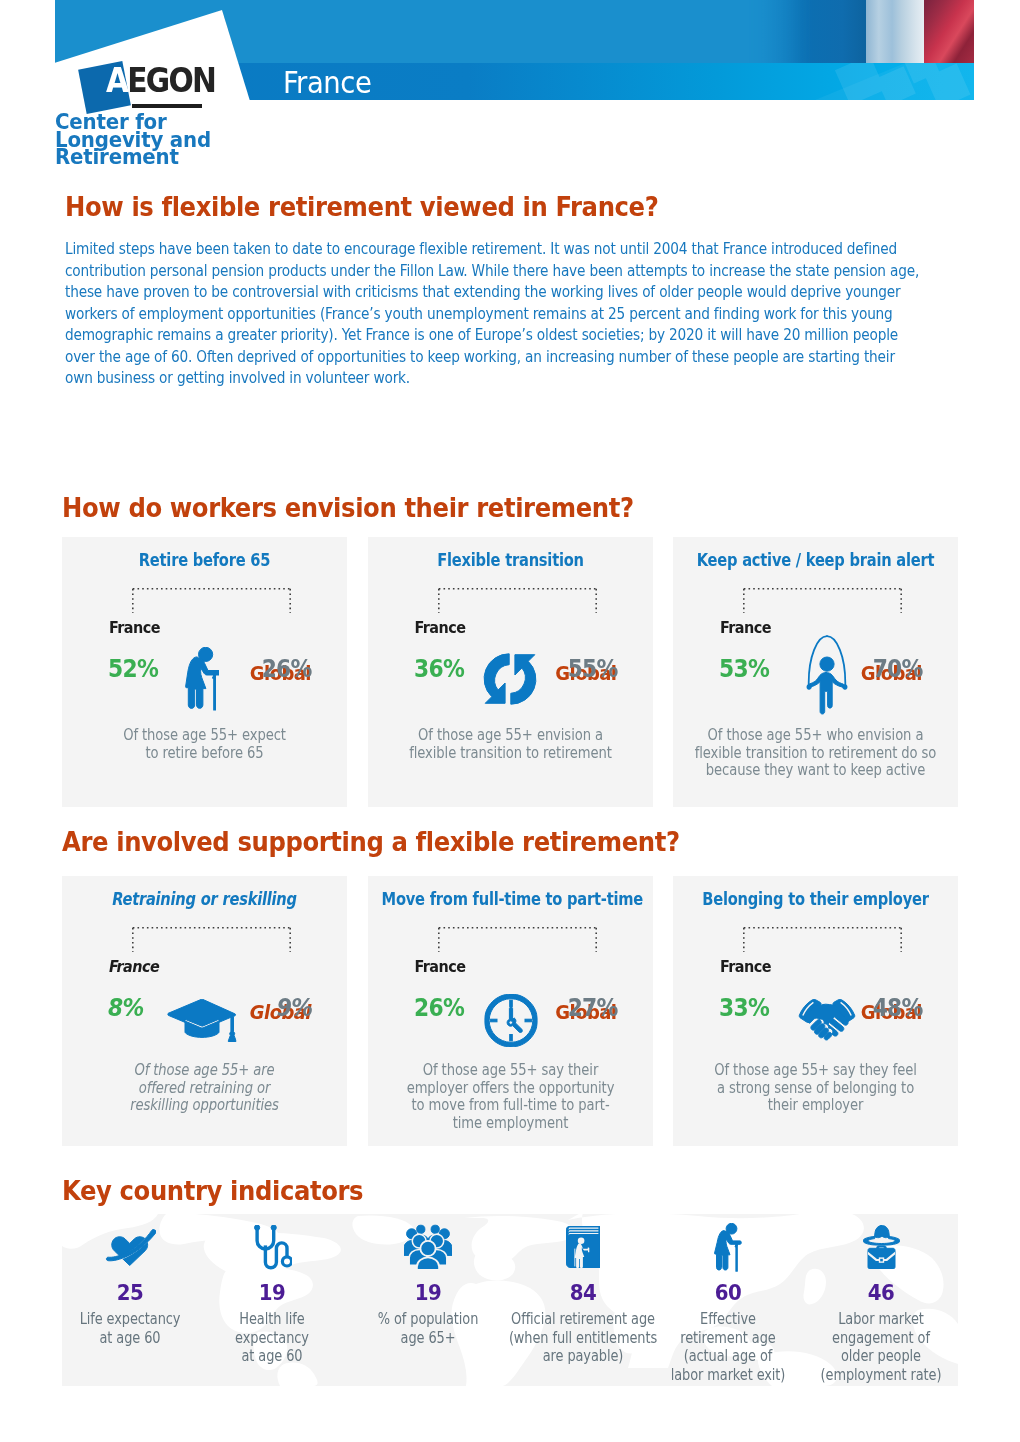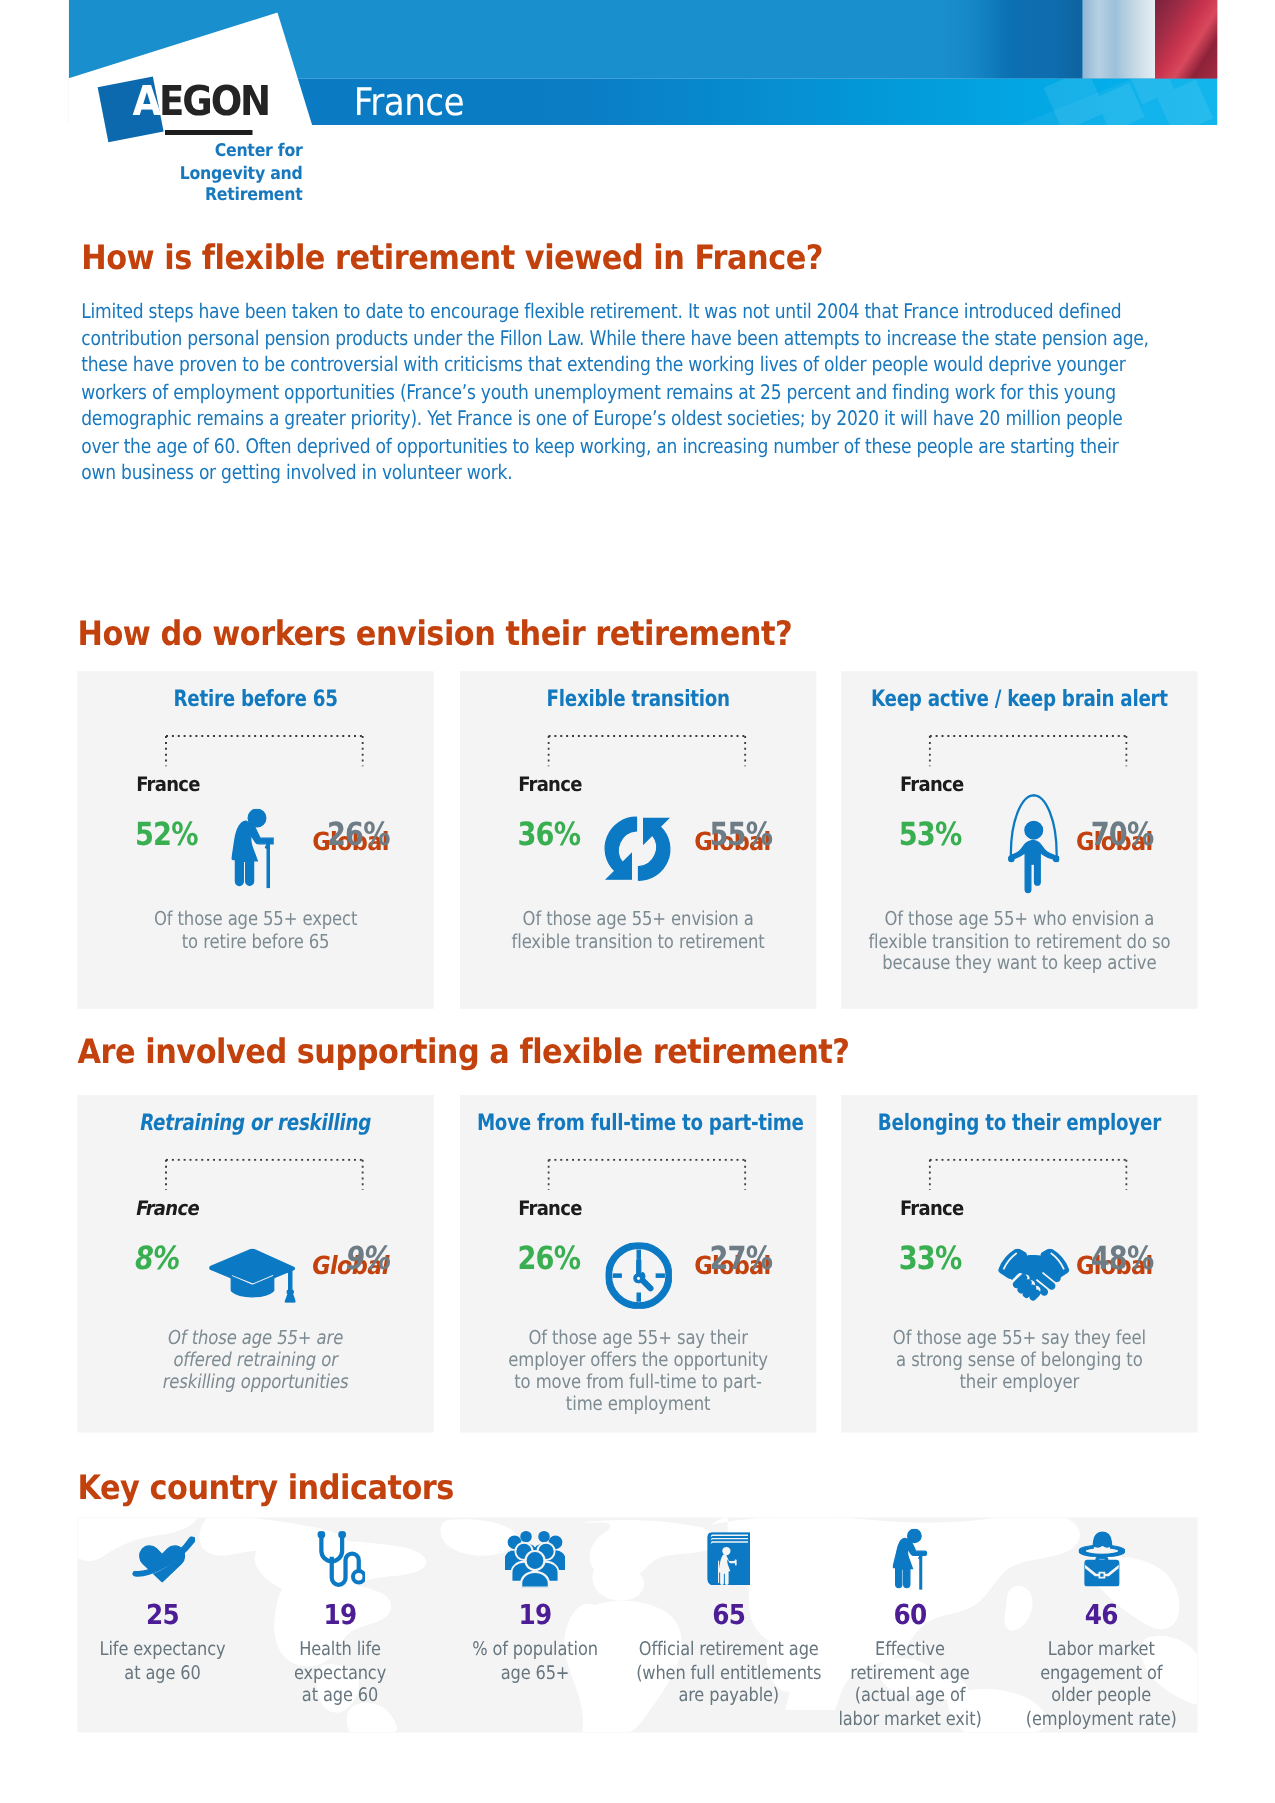--- a/index.html
+++ b/index.html
@@ -21,22 +21,22 @@
 
   
   .logo{position:absolute;left:55px;top:55px;width:210px;height:125px;}
   .logo-sq{position:absolute;left:27px;top:10px;width:45px;height:45px;background:#0c69ad;
       transform:rotate(-11deg);}
   .logo-word{position:absolute;left:51px;top:9px;
       font-family:"DejaVu Sans Condensed","DejaVu Sans",sans-serif;
       font-weight:700;font-size:33px;line-height:33px;color:#242424;letter-spacing:-1.7px;}
   .logo-word .a{color:#ffffff;}
   .logo-rule{position:absolute;left:77px;top:49px;width:70px;height:4px;background:#1d1d1d;}
-  .logo-sub{position:absolute;left:0;top:58px;width:187px;text-align:right;
-      color:#1878be;font-weight:700;font-size:14px;line-height:17.7px;letter-spacing:-.2px;}
+  .logo-sub{position:absolute;left:0;top:58px;width:187px;
+      color:#1878be;font-weight:700;font-size:22px;line-height:17.7px;letter-spacing:-.2px;}
 
   
   .h2{position:absolute;color:#c2410c;font-weight:700;font-size:27px;line-height:26px;letter-spacing:-.38px;}
   .body-copy{position:absolute;color:#1878be;font-size:16.1px;line-height:21.5px;
       letter-spacing:-.2px;transform:scaleX(0.945);transform-origin:0 0;}
 
   
   .card{position:absolute;background:#f4f4f4;}
   .card-title{position:absolute;left:0;top:12px;width:100%;text-align:center;color:#1279bf;
       font-weight:700;font-size:18px;line-height:22px;letter-spacing:-.25px;
@@ -405,21 +405,21 @@
    <g fill="#f4f4f4" stroke="none">
      <path d="M4.3 1.6h28.1v1.1H4.3c-.9 0-1.6.7-1.6 1.6V2.8c0-.7.7-1.2 1.6-1.2z"></path>
      <path d="M4.3 4.3h28.1v1.1H4.3c-.9 0-1.6.7-1.6 1.6V5.5c0-.7.7-1.2 1.6-1.2z"></path>
      <path d="M4.3 7h28.1v1.1H4.3c-.9 0-1.6.7-1.6 1.6V8.2c0-.7.7-1.2 1.6-1.2z"></path>
      <circle cx="15.1" cy="14.8" r="3.3"></circle>
      <path d="M19 17c-1.4 0-2.5.9-3.2 2.3-.7 1.4-1.2 3.3-1.6 5.6l-1.2 6.5c-.1.3.2.6.5.6h.9v8.4c0 .9.6 1.6 1.5 1.6s1.5-.7 1.5-1.6v-7.5h.8v7.5c0 .9.6 1.6 1.5 1.6s1.5-.7 1.5-1.6V31h1.4l-1.9-5.1c-.4-1.1-.6-2.1-.6-3l.1-1.6 1.6 2.6c.3.4.7.7 1.2.7h3.3v1.3c0 .2.2.4.4.4h.5c.2 0 .4-.2.4-.4v-3.8c0-.4-.3-.6-.7-.6h-.5c-.2 0-.4.2-.4.4v.8h-4.5l-1.6-3.4c-.6-1.6-1.5-2.6-3-2.6z" transform="translate(-4.3 0)"></path>
      <rect x="8.4" y="22.6" width=".9" height="17.8"></rect>
    </g>
             </svg>
           </div>
-      <div class="ki-num">65</div>
+      <div class="ki-num">84</div>
       <div class="ki-txt">Official retirement age
 (when full entitlements
 are payable)</div>
         </div>
         <div class="ki-col" style="left: 578px; width: 176px; top: 4px;">
       <div class="ki-ico" style="margin-left:0px;margin-top:0px">
             <svg width="29" height="49" viewBox="0 0 29 49" fill="#0b79c4" stroke="#0b79c4">
    <circle cx="17.5" cy="5.7" r="5.4"></circle>
    <path d="M10.3 7.6c-1.8 0-3.3 1.1-4.4 3.1-1.2 2.1-2.1 5-2.7 8.6L.5 30.3c-.1.4.2.8.7.8h1.3v13.3c0 1.4 1.1 2.6 2.5 2.6s2.5-1.2 2.5-2.6V32.2h1.4v12.2c0 1.4 1.1 2.6 2.5 2.6s2.5-1.2 2.5-2.6V31.8H16l-3.1-8.4c-.6-1.7-.9-3.3-.9-4.9l.1-2.5 2.7 4.2c.5.7 1.2 1.1 2 1.1h5.5l-1.2 1.9c-.2.3-.1.7.3.7h.5c.2 0 .3-.1.4-.2l1.5-2.4H26c.7 0 1.2-.5 1.2-1.2v-1c0-.7-.5-1.2-1.2-1.2h-7.4l-2.6-5.6c-1-2.5-2.4-4.2-4.9-4.2h-.8z"></path>
    <rect x="21.9" y="19.4" width="1.4" height="28.8"></rect>

